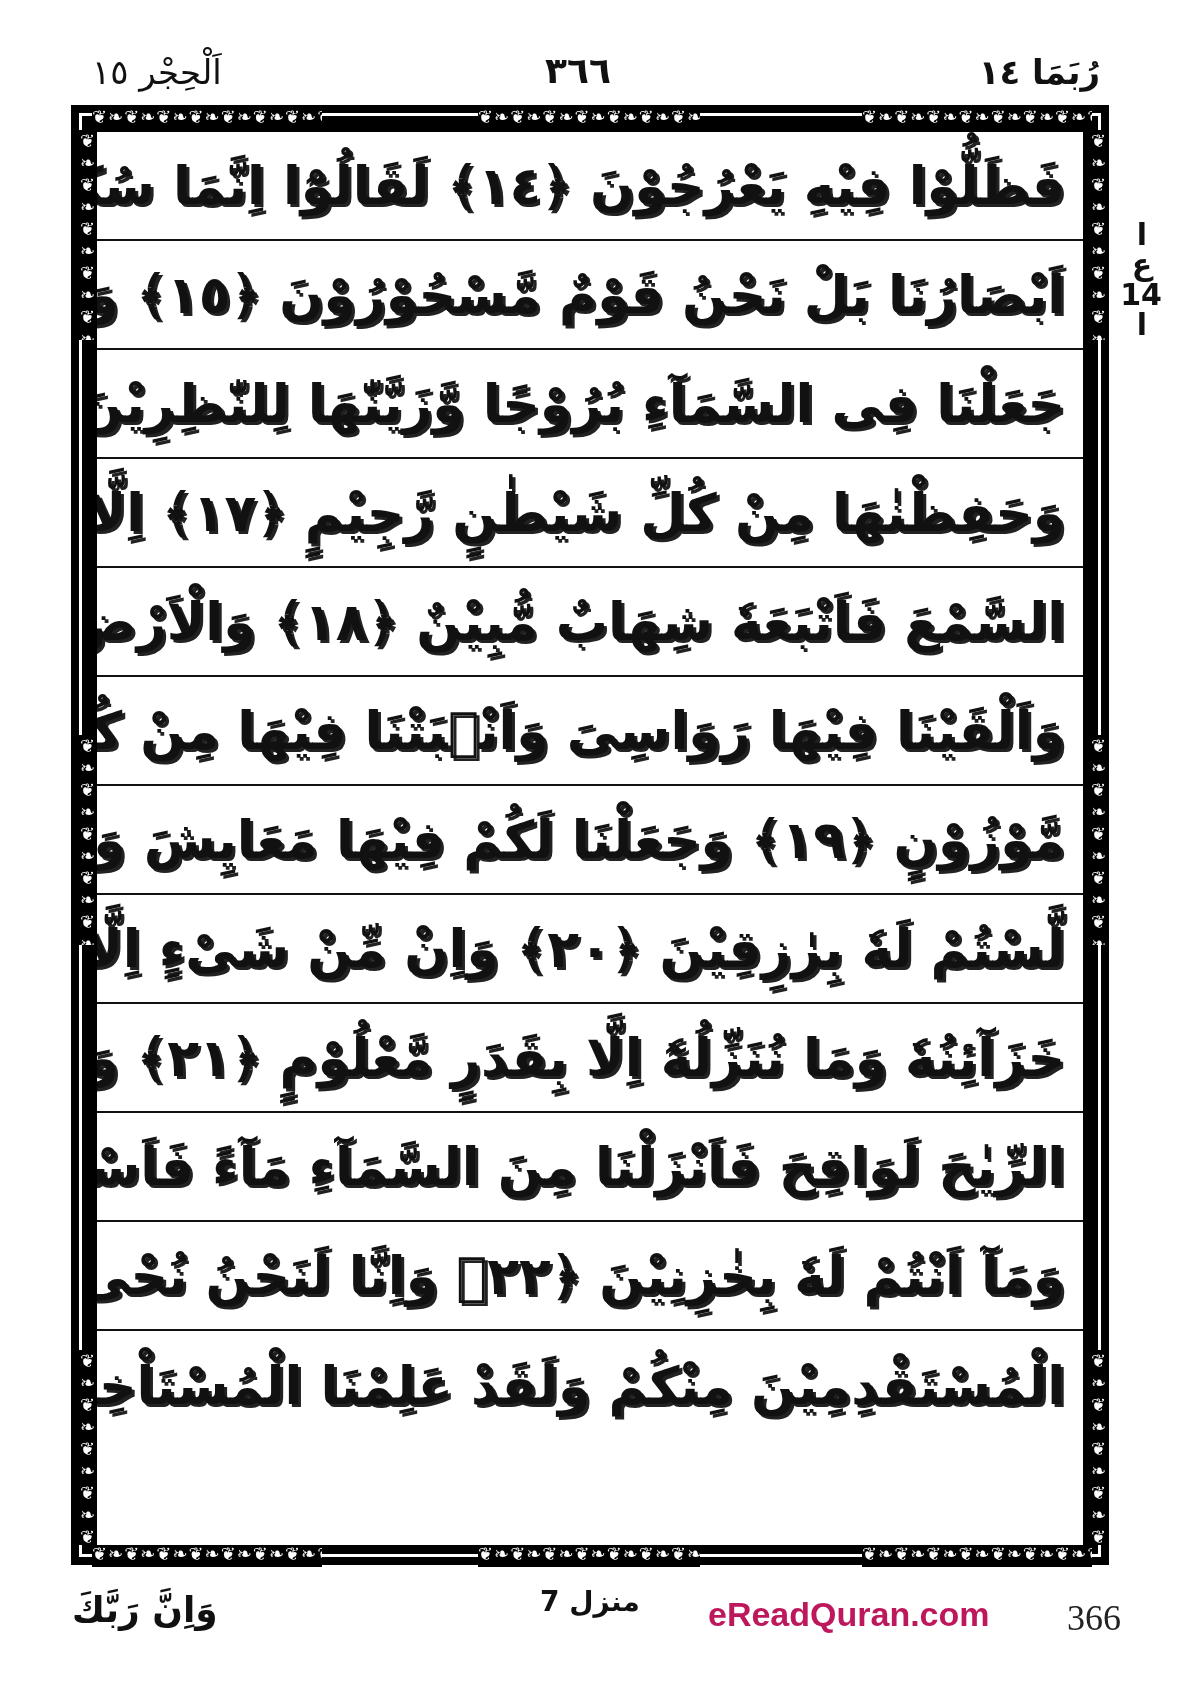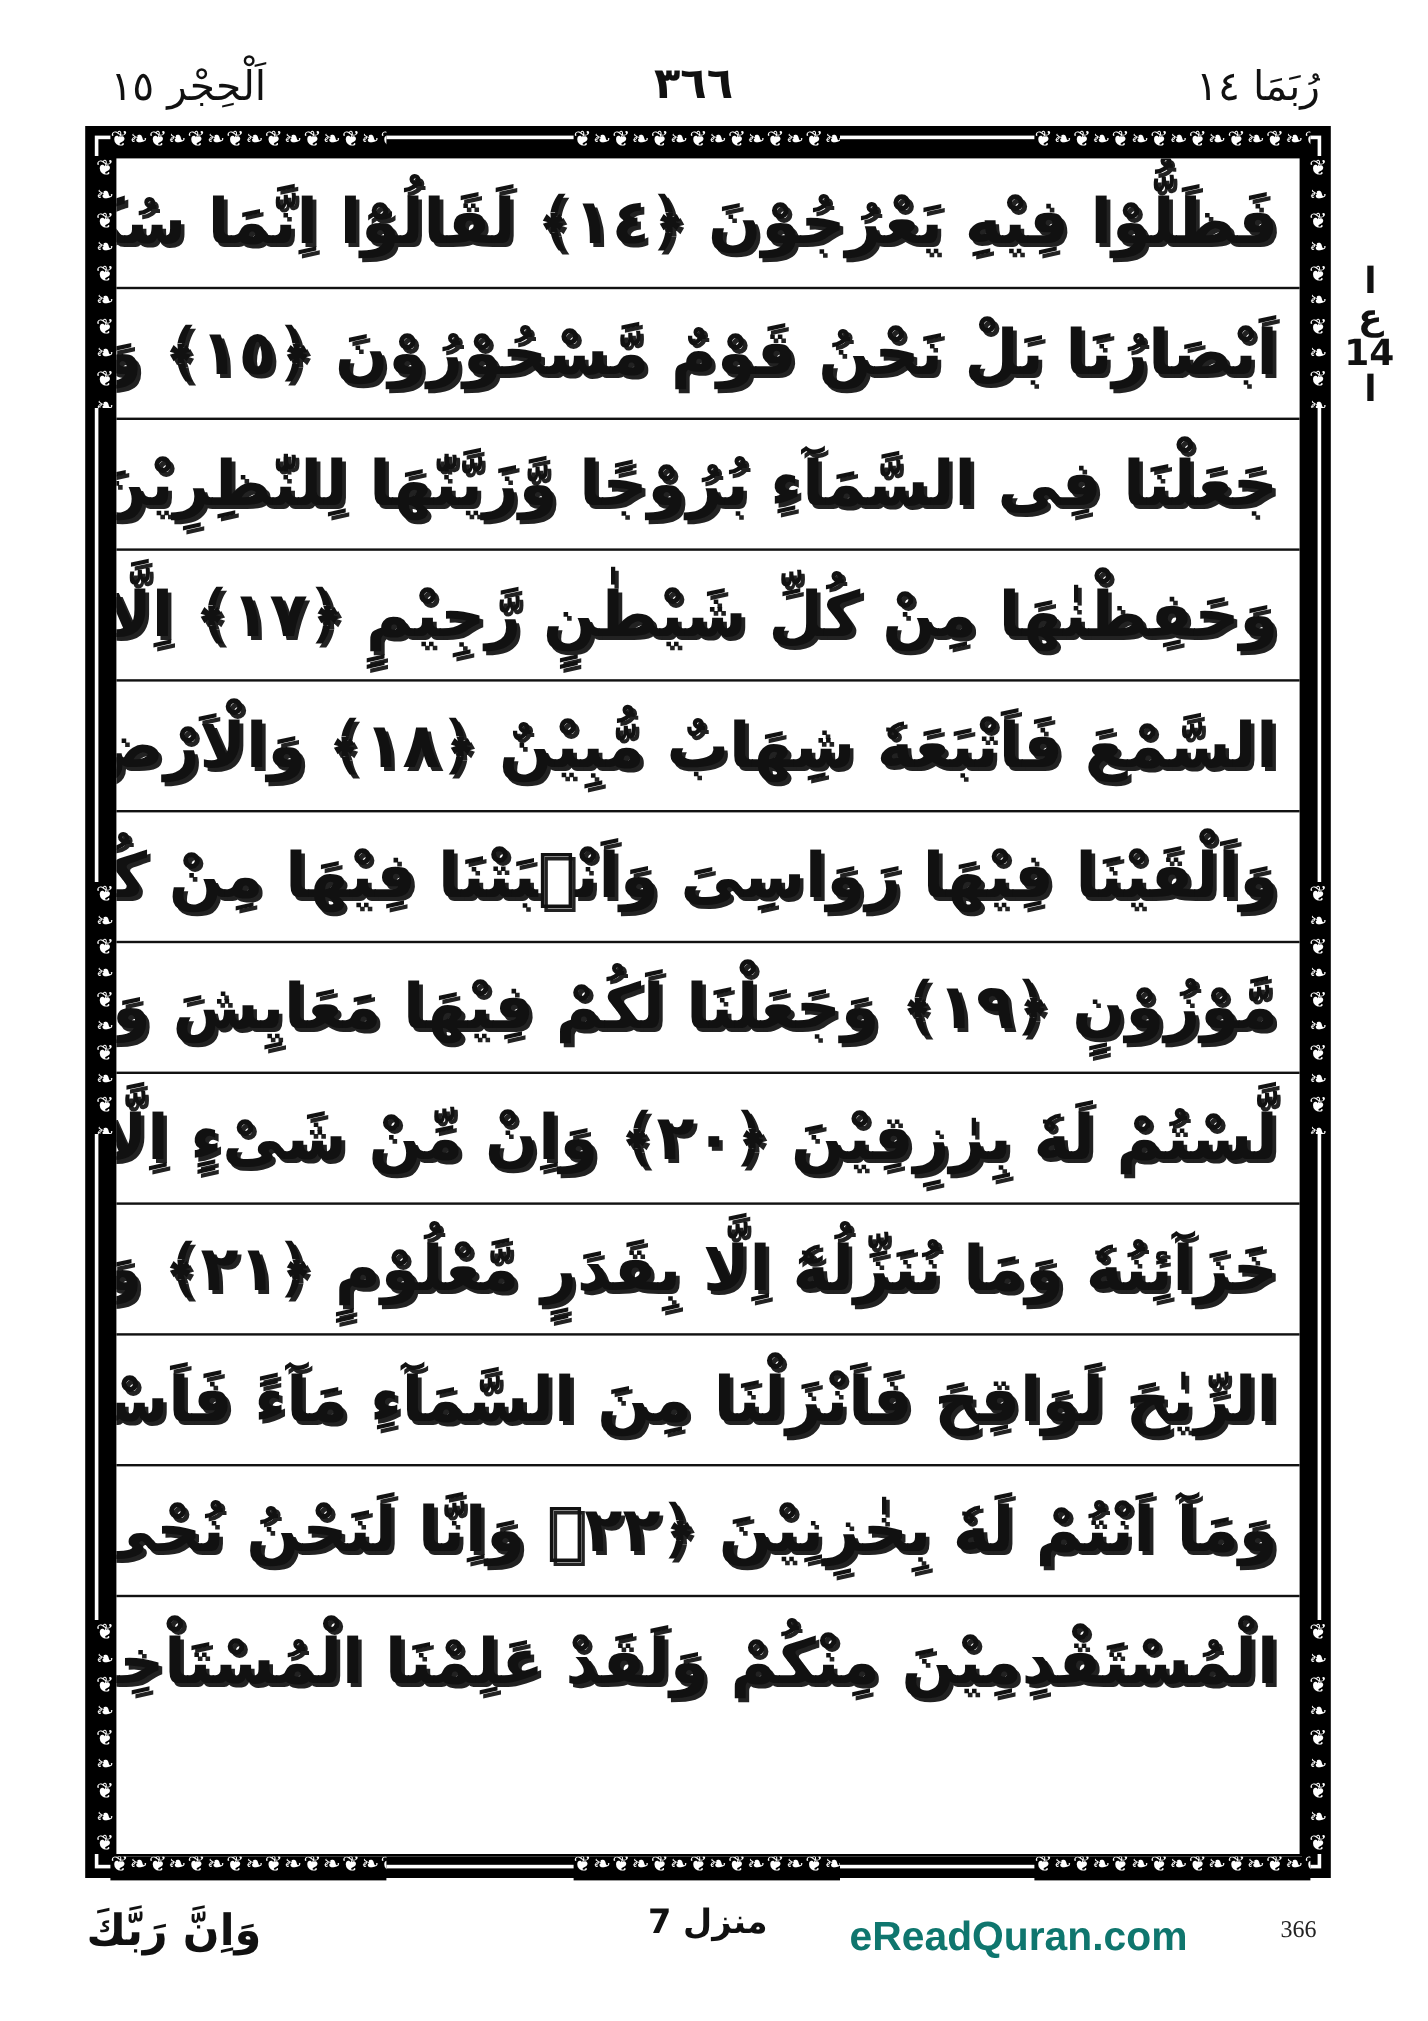--- a/index.html
+++ b/index.html
@@ -4,21 +4,21 @@
   <style>
     html, body { margin: 0; padding: 0; }
     body {
       width: 1190px; height: 1684px; background: #ffffff; position: relative;
       overflow: hidden; color: #111;
       font-family: "DejaVu Sans", sans-serif;
     }
     .header { position: absolute; top: 50px; left: 0; width: 1190px; height: 50px; }
     .hdr-left { position: absolute; left: 92px; top: 2px; font-size: 34px; font-weight: normal; direction: rtl; }
     .hdr-center { position: absolute; left: 545px; top: 0px; font-size: 36px; font-weight: bold; direction: rtl; }
-    .hdr-right { position: absolute; right: 90px; top: 2px; font-size: 34px; font-weight: normal; direction: rtl; }
+    .hdr-right { position: absolute; right: 90px; top: 2px; font-size: 34px; font-weight: bold; direction: rtl; }
 
     .frame {
       position: absolute; left: 71px; top: 105px; width: 1038px; height: 1460px;
       background: #000; box-sizing: border-box;
     }
     .frame-inner-line {
       position: absolute; left: 8px; top: 8px; right: 8px; bottom: 8px;
       border: 3px solid #fff; box-sizing: border-box;
     }
     .orn {
@@ -45,22 +45,22 @@
 
     .side-marker {
       position: absolute; left: 1122px; top: 220px; width: 40px;
       direction: rtl; text-align: center; font-size: 30px; font-weight: bold; line-height: 30px;
     }
     .side-marker span { display: block; }
 
     .footer { position: absolute; top: 1570px; left: 0; width: 1190px; height: 60px; margin-top: 15px; }
     .ftr-catchword { position: absolute; left: 72px; top: 4px; font-size: 36px; font-weight: bold; direction: rtl; }
     .ftr-manzil { position: absolute; left: 540px; top: 0px; font-size: 28px; font-weight: bold; direction: rtl; }
-    .ftr-site { position: absolute; left: 708px; top: 10px; font-family: "Liberation Sans", sans-serif; font-size: 34px; font-weight: bold; color: #0f766e; }
-    .ftr-pagenum { position: absolute; left: 1067px; top: 12px; font-family: "Liberation Serif", serif; font-size: 20px; color: #222; }
+    .ftr-site { position: absolute; left: 708px; top: 10px; font-family: "Liberation Sans", sans-serif; font-size: 34px; font-weight: bold; color: #be185d; }
+    .ftr-pagenum { position: absolute; left: 1067px; top: 12px; font-family: "Liberation Serif", serif; font-size: 36px; color: #222; }
   </style>
 </head>
 <body>
 
 <div class="header">
   <div class="hdr-left">اَلْحِجْر ١٥</div>
   <div class="hdr-center">٣٦٦</div>
   <div class="hdr-right">رُبَمَا ١٤</div>
 </div>
 

